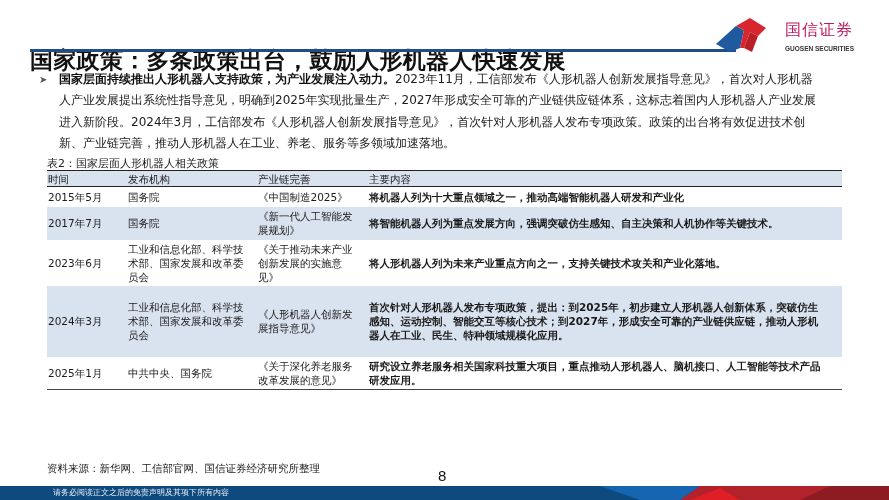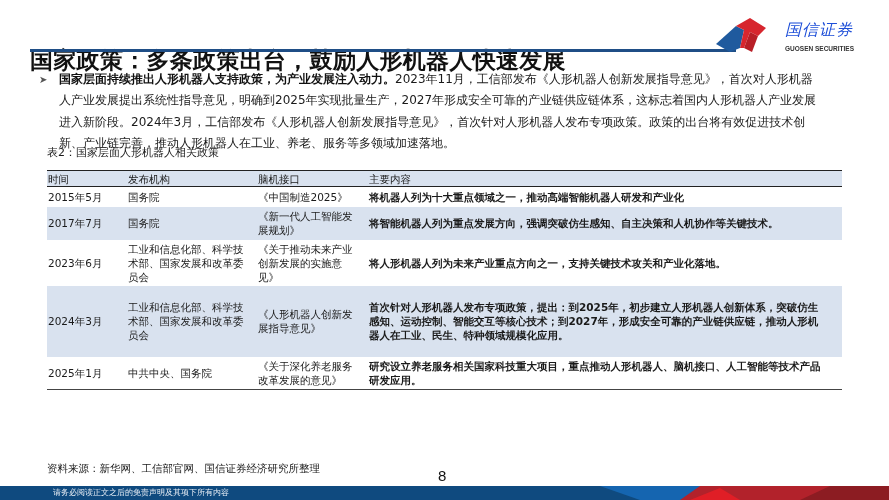--- a/index.html
+++ b/index.html
@@ -10,28 +10,28 @@
     position: absolute; left: 30px; top: 17px;
     font-size: 23px; font-weight: bold; color: #111; letter-spacing: 0.3px;
     line-height: 30px; white-space: nowrap; margin-top: 28px;
   }
   .title-rule {
     position: absolute; left: 30px; top: 49px; width: 706px; height: 3px;
     background: #1f4e86;
   }
   .logo { position: absolute; left: 706px; top: 14px; width: 150px; height: 40px; }
   .logo svg { position: absolute; left: 8px; top: 4px; }
-  .logo-cn { position: absolute; left: 79px; top: 6px; font-size: 16px; color: #1d4ed8; letter-spacing: 1px; white-space: nowrap; font-style: italic; }
+  .logo-cn { position: absolute; left: 79px; top: 6px; font-size: 16px; color: #be185d; letter-spacing: 1px; white-space: nowrap; }
   .logo-en { position: absolute; left: 79px; top: 31px; font-size: 6.5px; font-weight: bold; color: #333; white-space: nowrap; font-family: "Liberation Sans", sans-serif; }
 
   .bullet-block { position: absolute; left: 59px; top: 69px; width: 760px; font-size: 12px; line-height: 21.3px; color: #1a1a1a; }
   .bullet-arrow { position: absolute; left: -20px; top: 0px; color: #555; font-size: 10px; }
   .bullet-block b { font-weight: bold; color: #111; }
 
-  .table-caption { position: absolute; left: 47px; top: 146px; font-size: 11px; color: #1a1a1a; white-space: nowrap; line-height: 13px; }
+  .table-caption { position: absolute; left: 47px; top: 157px; font-size: 11px; color: #1a1a1a; white-space: nowrap; line-height: 13px; }
   .table-wrap { position: absolute; left: 47px; top: 170px; width: 795px; }
   table { border-collapse: collapse; width: 795px; font-size: 10.5px; color: #1a1a1a; }
   thead th {
     text-align: left; font-weight: normal; background: #d9e2ef; height: 16px; line-height: 14px;
     border-top: 1.5px solid #222; border-bottom: 1px solid #222; padding: 0 0 0 1px; vertical-align: middle; margin-top: 28px;
   }
   tbody td { padding: 2px 9px 2px 1px; vertical-align: middle; line-height: 14px; margin-left: 9px; }
   tbody tr.shade td { background: #d9e2ef; }
   tbody tr:last-child td { border-bottom: 1px solid #444; }
   col.c1 { width: 80px; } col.c2 { width: 130px; } col.c3 { width: 111px; } col.c4 { width: 474px; }
@@ -71,21 +71,21 @@
     <colgroup>
         <col class="c1">
         <col class="c2">
         <col class="c3">
         <col class="c4">
       </colgroup>
     <thead>
       <tr>
         <th>时间</th>
         <th>发布机构</th>
-        <th>脑机接口</th>
+        <th>产业链完善</th>
         <th>主要内容</th>
       </tr>
     </thead>
     <tbody>
       <tr style="height:20px">
         <td>2015年5月</td>
         <td>国务院</td>
         <td>《中国制造2025》</td>
         <td class="c4">将机器人列为十大重点领域之一，推动高端智能机器人研发和产业化</td>
       </tr>

